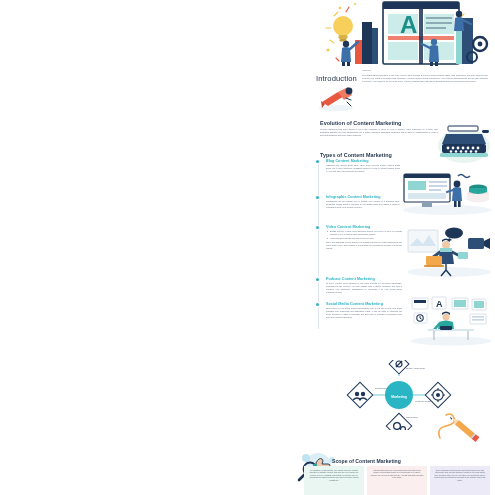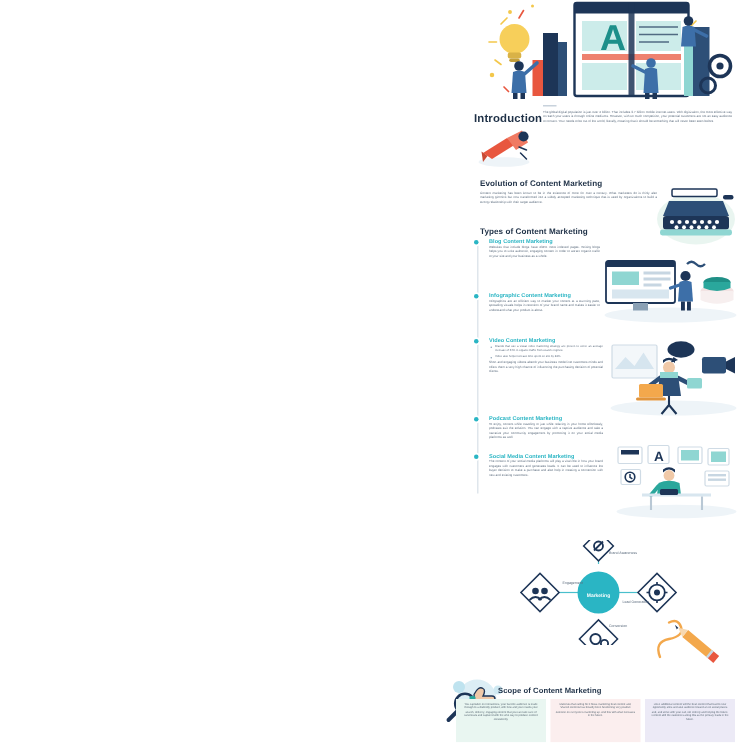--- a/index.html
+++ b/index.html
@@ -16,21 +16,21 @@
   .copy{font-size:2.05px;line-height:2.9px;color:#5b6b7d;text-align:justify;letter-spacing:.02px;}
   .copy.tiny{font-size:1.85px;line-height:2.6px;}
 
   
   .hero{position:absolute;left:152px;top:0;width:192px;height:66px;}
   .hero svg{display:block;}
 
   
   .intro{position:absolute;left:168px;top:68px;width:172px;height:46px;}
   .intro-rule{position:absolute;left:46px;top:2px;width:9px;height:1px;background:#c8d2dc;}
-  .intro-title{position:absolute;left:0px;top:6px;font-size:7.6px;font-weight:bold;color:#1f3147;letter-spacing:.1px;}
+  .intro-title{position:absolute;left:0px;top:6px;font-size:7.6px;font-weight:normal;color:#1f3147;letter-spacing:.1px;}
   .intro-body{position:absolute;left:46px;top:6px;width:126px;}
   .megaphone{position:absolute;left:0px;top:18px;width:40px;height:26px;}
 
   
   .tl-line{position:absolute;left:169.5px;top:160px;width:0.7px;height:169px;background:#dfe6ec;}
   .dot{position:absolute;width:3.4px;height:3.4px;border-radius:50%;background:#2ab5c4;left:168px;box-shadow:0 0 0 1.1px #ffffff;}
 
   
   .sec{position:absolute;}
   .h2{font-size:5.4px;font-weight:bold;color:#1f3147;letter-spacing:.05px;}

